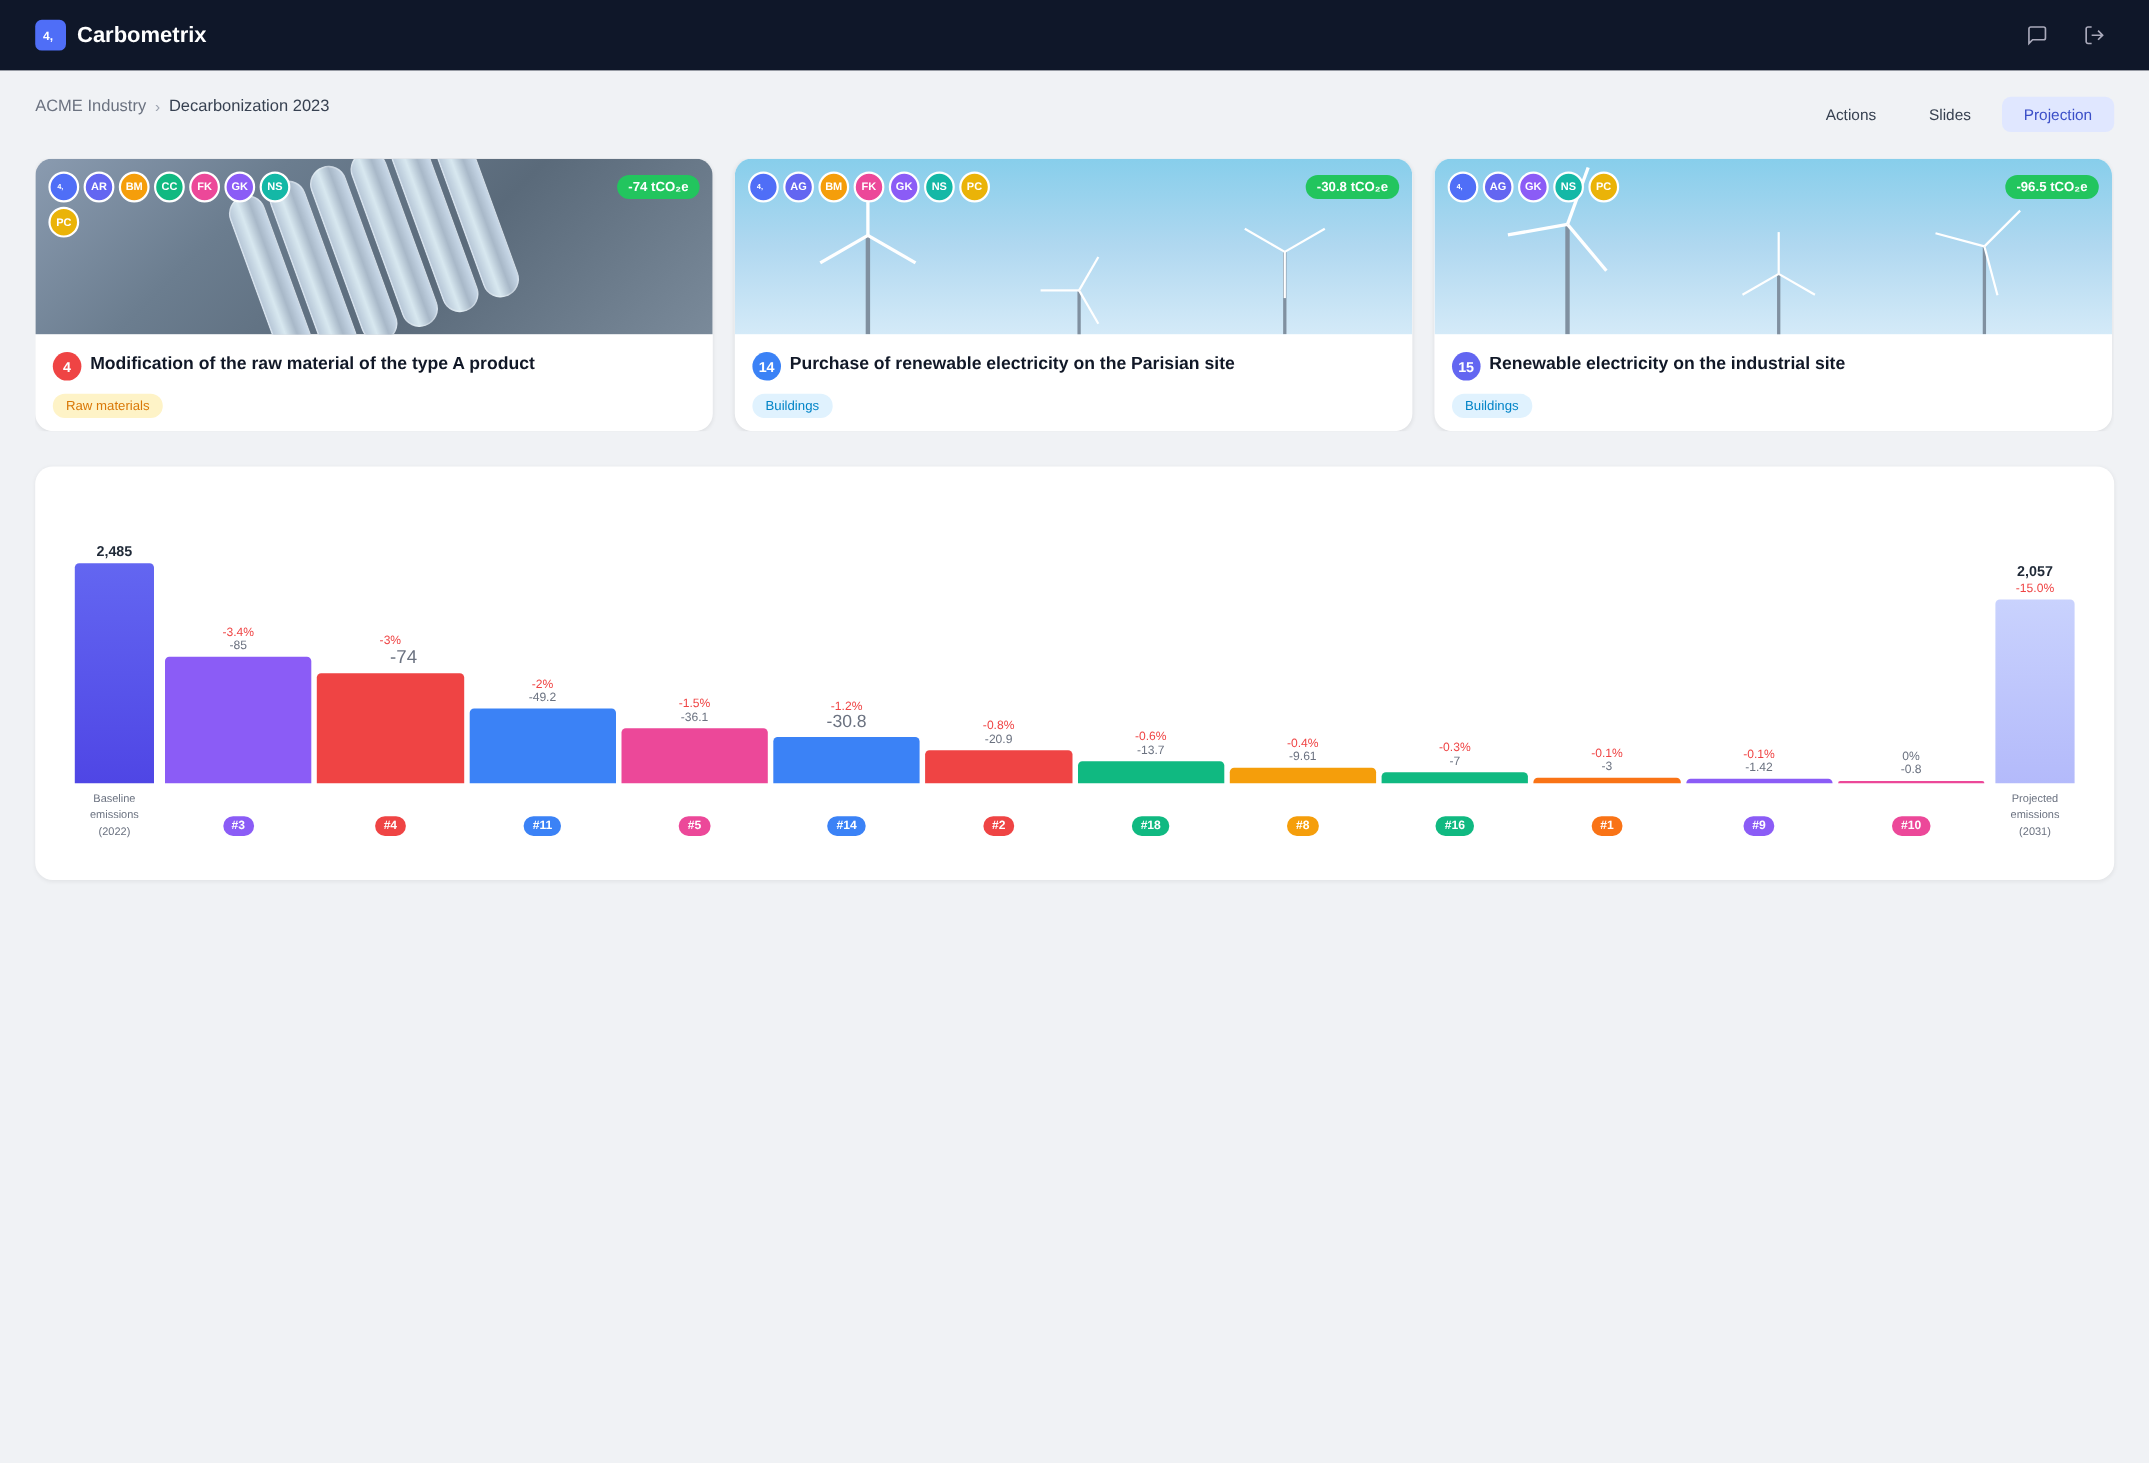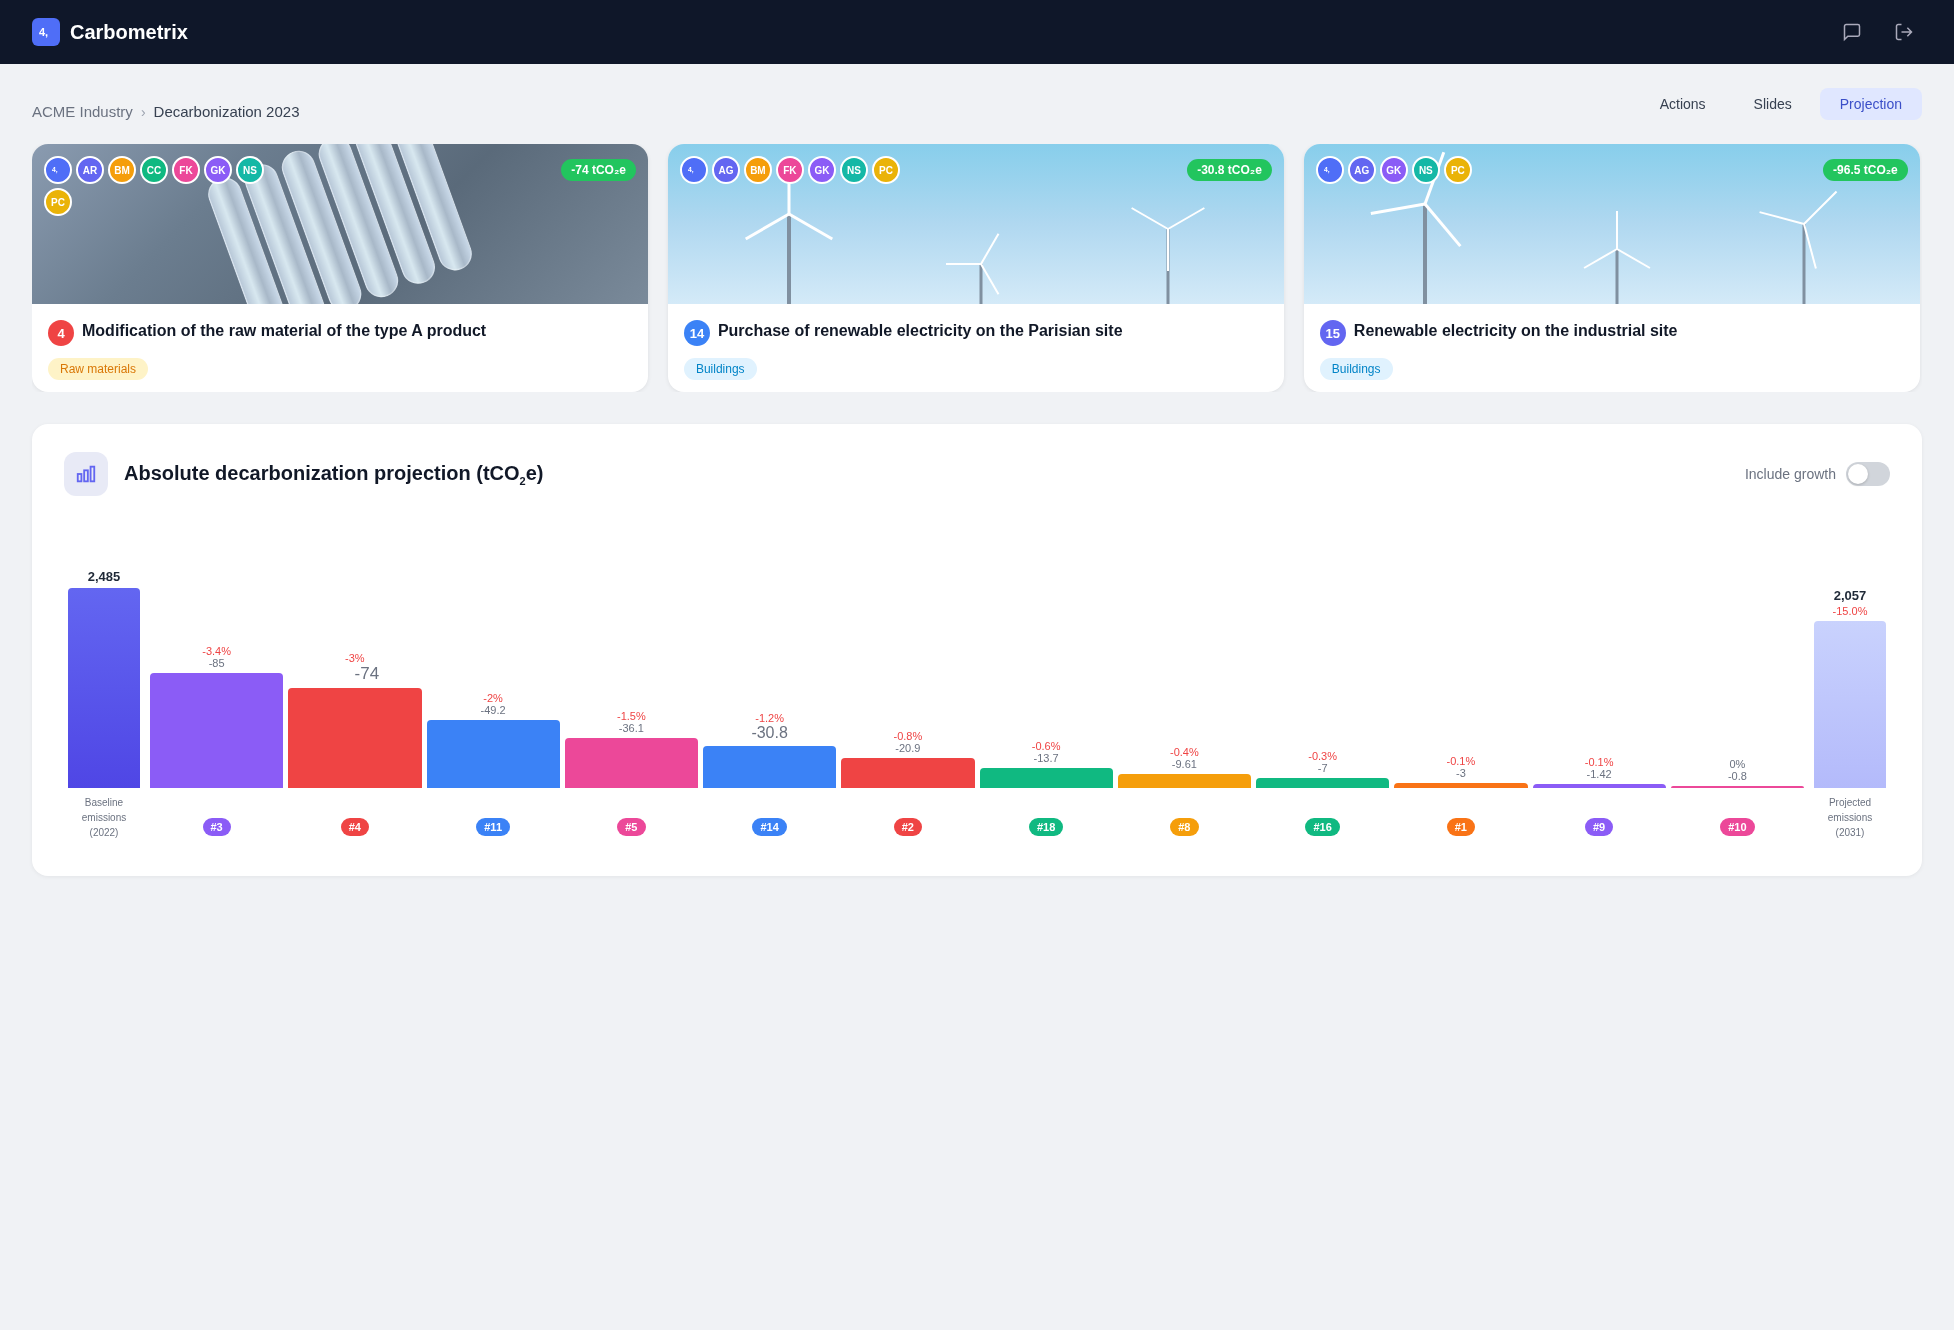--- a/index.html
+++ b/index.html
@@ -49,21 +49,21 @@
       cursor: pointer;
       border-radius: 8px;
     }
 
     
     .main { padding: 24px 32px; }
 
     
     .breadcrumb {
       display: flex;
-      align-items: flex-end;
+      align-items: flex-start;
       gap: 8px;
       margin-bottom: 24px;
       justify-content: space-between;
     }
     .breadcrumb-left {
       display: flex;
       align-items: center;
       gap: 8px;
     }
     .breadcrumb-item {
@@ -454,36 +454,20 @@
           <span class="card-number" style="background:#6366f1;">15</span>
           <span class="card-title">Renewable electricity on the industrial site</span>
         </div>
         <span class="category-tag tag-buildings">Buildings</span>
       </div>
     </div>
 
   </div>
 
   <div class="chart-section">
-    <div class="chart-header">
-      <div class="chart-icon">
-        <svg width="22" height="22" viewBox="0 0 24 24" fill="none" stroke="#6366f1" stroke-width="2">
-          <rect x="3" y="12" width="4" height="8"></rect>
-            <rect x="10" y="8" width="4" height="12"></rect>
-            <rect x="17" y="4" width="4" height="16"></rect>
-        </svg>
-      </div>
-      <span class="chart-title">Absolute decarbonization projection (tCO<sub>2</sub>e)</span>
-      <div class="toggle-row">
-        <span class="toggle-label">Include growth</span>
-        <div class="toggle">
-          <div class="toggle-knob"></div>
-        </div>
-      </div>
-    </div>
 
     <div class="chart-container">
       <div style="display:flex;align-items:flex-end;gap:6px;height:260px;position:relative;margin-bottom:60px;padding-top:40px;">
 
         <div style="display:flex;flex-direction:column;align-items:center;position:relative;flex-shrink:0;width:80px;">
           <div style="font-size:13px;font-weight:700;color:#1f2937;text-align:center;margin-bottom:4px;">2,485</div>
           <div style="width:72px;height:200px;background:linear-gradient(180deg,#6366f1,#4f46e5);border-radius:4px 4px 0 0;"></div>
           <div style="position:absolute;bottom:-52px;font-size:10px;color:#6b7280;text-align:center;line-height:1.5;white-space:nowrap;">Baseline<br>emissions<br>(2022)</div>
         </div>
 

